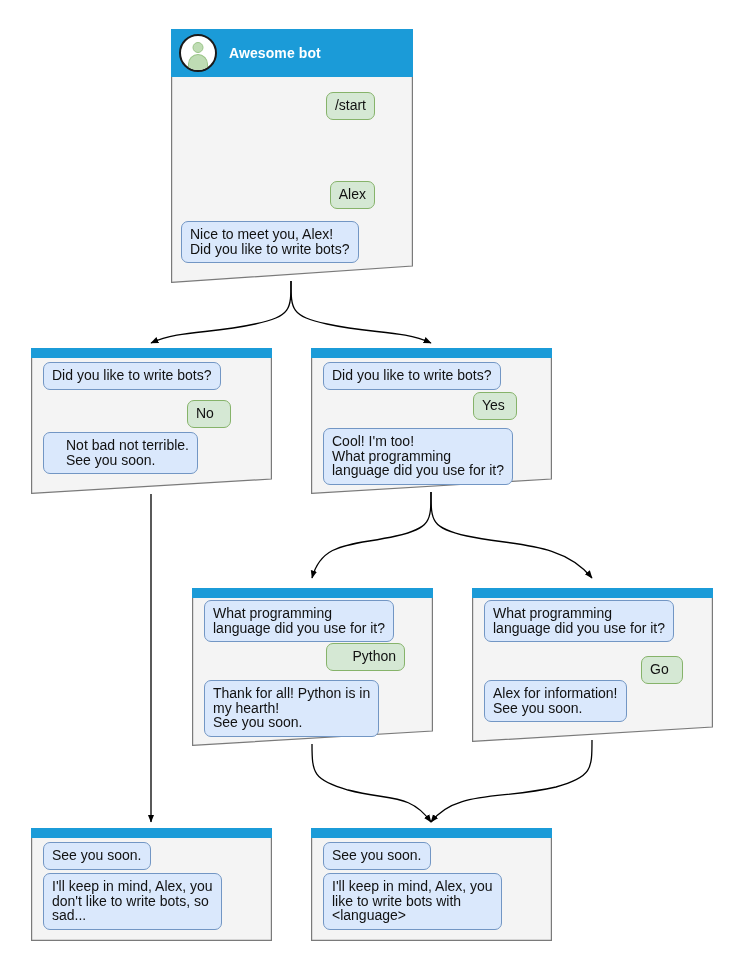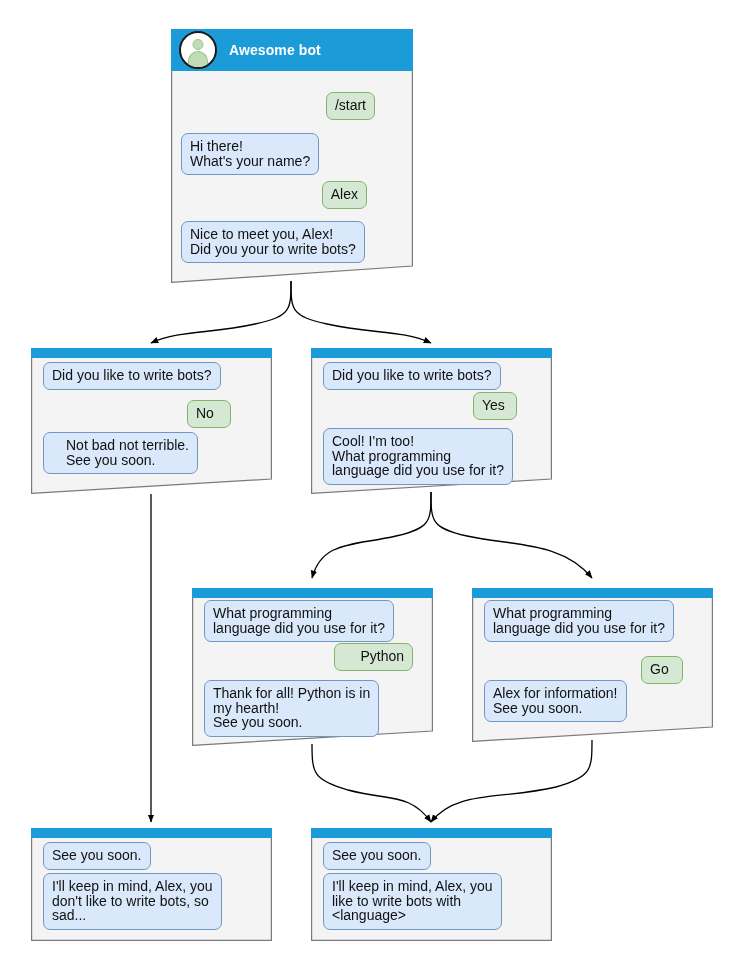--- a/index.html
+++ b/index.html
@@ -57,21 +57,21 @@
     position: absolute;
     left: 0;
     top: 0;
     width: 100%;
     box-sizing: border-box;
     background: #1b9bd8;
     display: flex;
     align-items: center;
   }
   .node-header.root-header {
-    height: 42px;
+    height: 48px;
     padding-left: 8px;
   }
   .node-header.plain-header {
     height: 10px;
   }
 
   .avatar {
     width: 38px;
     height: 38px;
     border-radius: 50%;
@@ -170,25 +170,23 @@
     </svg>
     <div class="node-content">
       <div class="node-header root-header">
         <div class="avatar">
           <div class="head"></div>
           <div class="body"></div>
         </div>
         <div class="node-title">Awesome bot</div>
       </div>
       <div class="bubble user" style="right:38px; top:63px;">/start</div>
-      <div class="bubble bot" style="left:10px; top:104px;">Hi there!
-What's your name?</div>
-      <div class="bubble user" style="right:46px; top:152px;">Alex</div>
+      <div class="bubble user" style="right:38px; top:152px;">Alex</div>
       <div class="bubble bot" style="left:10px; top:192px;">Nice to meet you, Alex!
-Did you your to write bots?</div>
+Did you like to write bots?</div>
     </div>
   </div>
 
   <div class="chat-node" style="left:31px; top:348px; width:241px; height:146px;">
     <svg class="node-shape" viewBox="0 0 241 146" preserveAspectRatio="none">
       <path d="M0.6,0.6 L240.4,0.6 L240.4,131 L0.6,145.4 Z" fill="#f4f4f4" stroke="#7a7a7a" stroke-width="1.2"></path>
     </svg>
     <div class="node-content">
       <div class="node-header plain-header"></div>
       <div class="bubble bot" style="left:12px; top:14px;">Did you like to write bots?</div>
@@ -213,21 +211,21 @@
   </div>
 
   <div class="chat-node" style="left:192px; top:588px; width:241px; height:158px;">
     <svg class="node-shape" viewBox="0 0 241 158" preserveAspectRatio="none">
       <path d="M0.6,0.6 L240.4,0.6 L240.4,143 L0.6,157.4 Z" fill="#f4f4f4" stroke="#7a7a7a" stroke-width="1.2"></path>
     </svg>
     <div class="node-content">
       <div class="node-header plain-header"></div>
       <div class="bubble bot" style="left:12px; top:12px;">What programming
 language did you use for it?</div>
-      <div class="bubble user" style="right:20px; top:55px;padding-left:25px;">Python</div>
+      <div class="bubble user" style="right:28px; top:55px;padding-left:25px;">Python</div>
       <div class="bubble bot" style="left:12px; top:92px;">Thank for all! Python is in
 my hearth!
 See you soon.</div>
     </div>
   </div>
 
   <div class="chat-node" style="left:472px; top:588px; width:241px; height:154px;">
     <svg class="node-shape" viewBox="0 0 241 154" preserveAspectRatio="none">
       <path d="M0.6,0.6 L240.4,0.6 L240.4,139 L0.6,153.4 Z" fill="#f4f4f4" stroke="#7a7a7a" stroke-width="1.2"></path>
     </svg>

